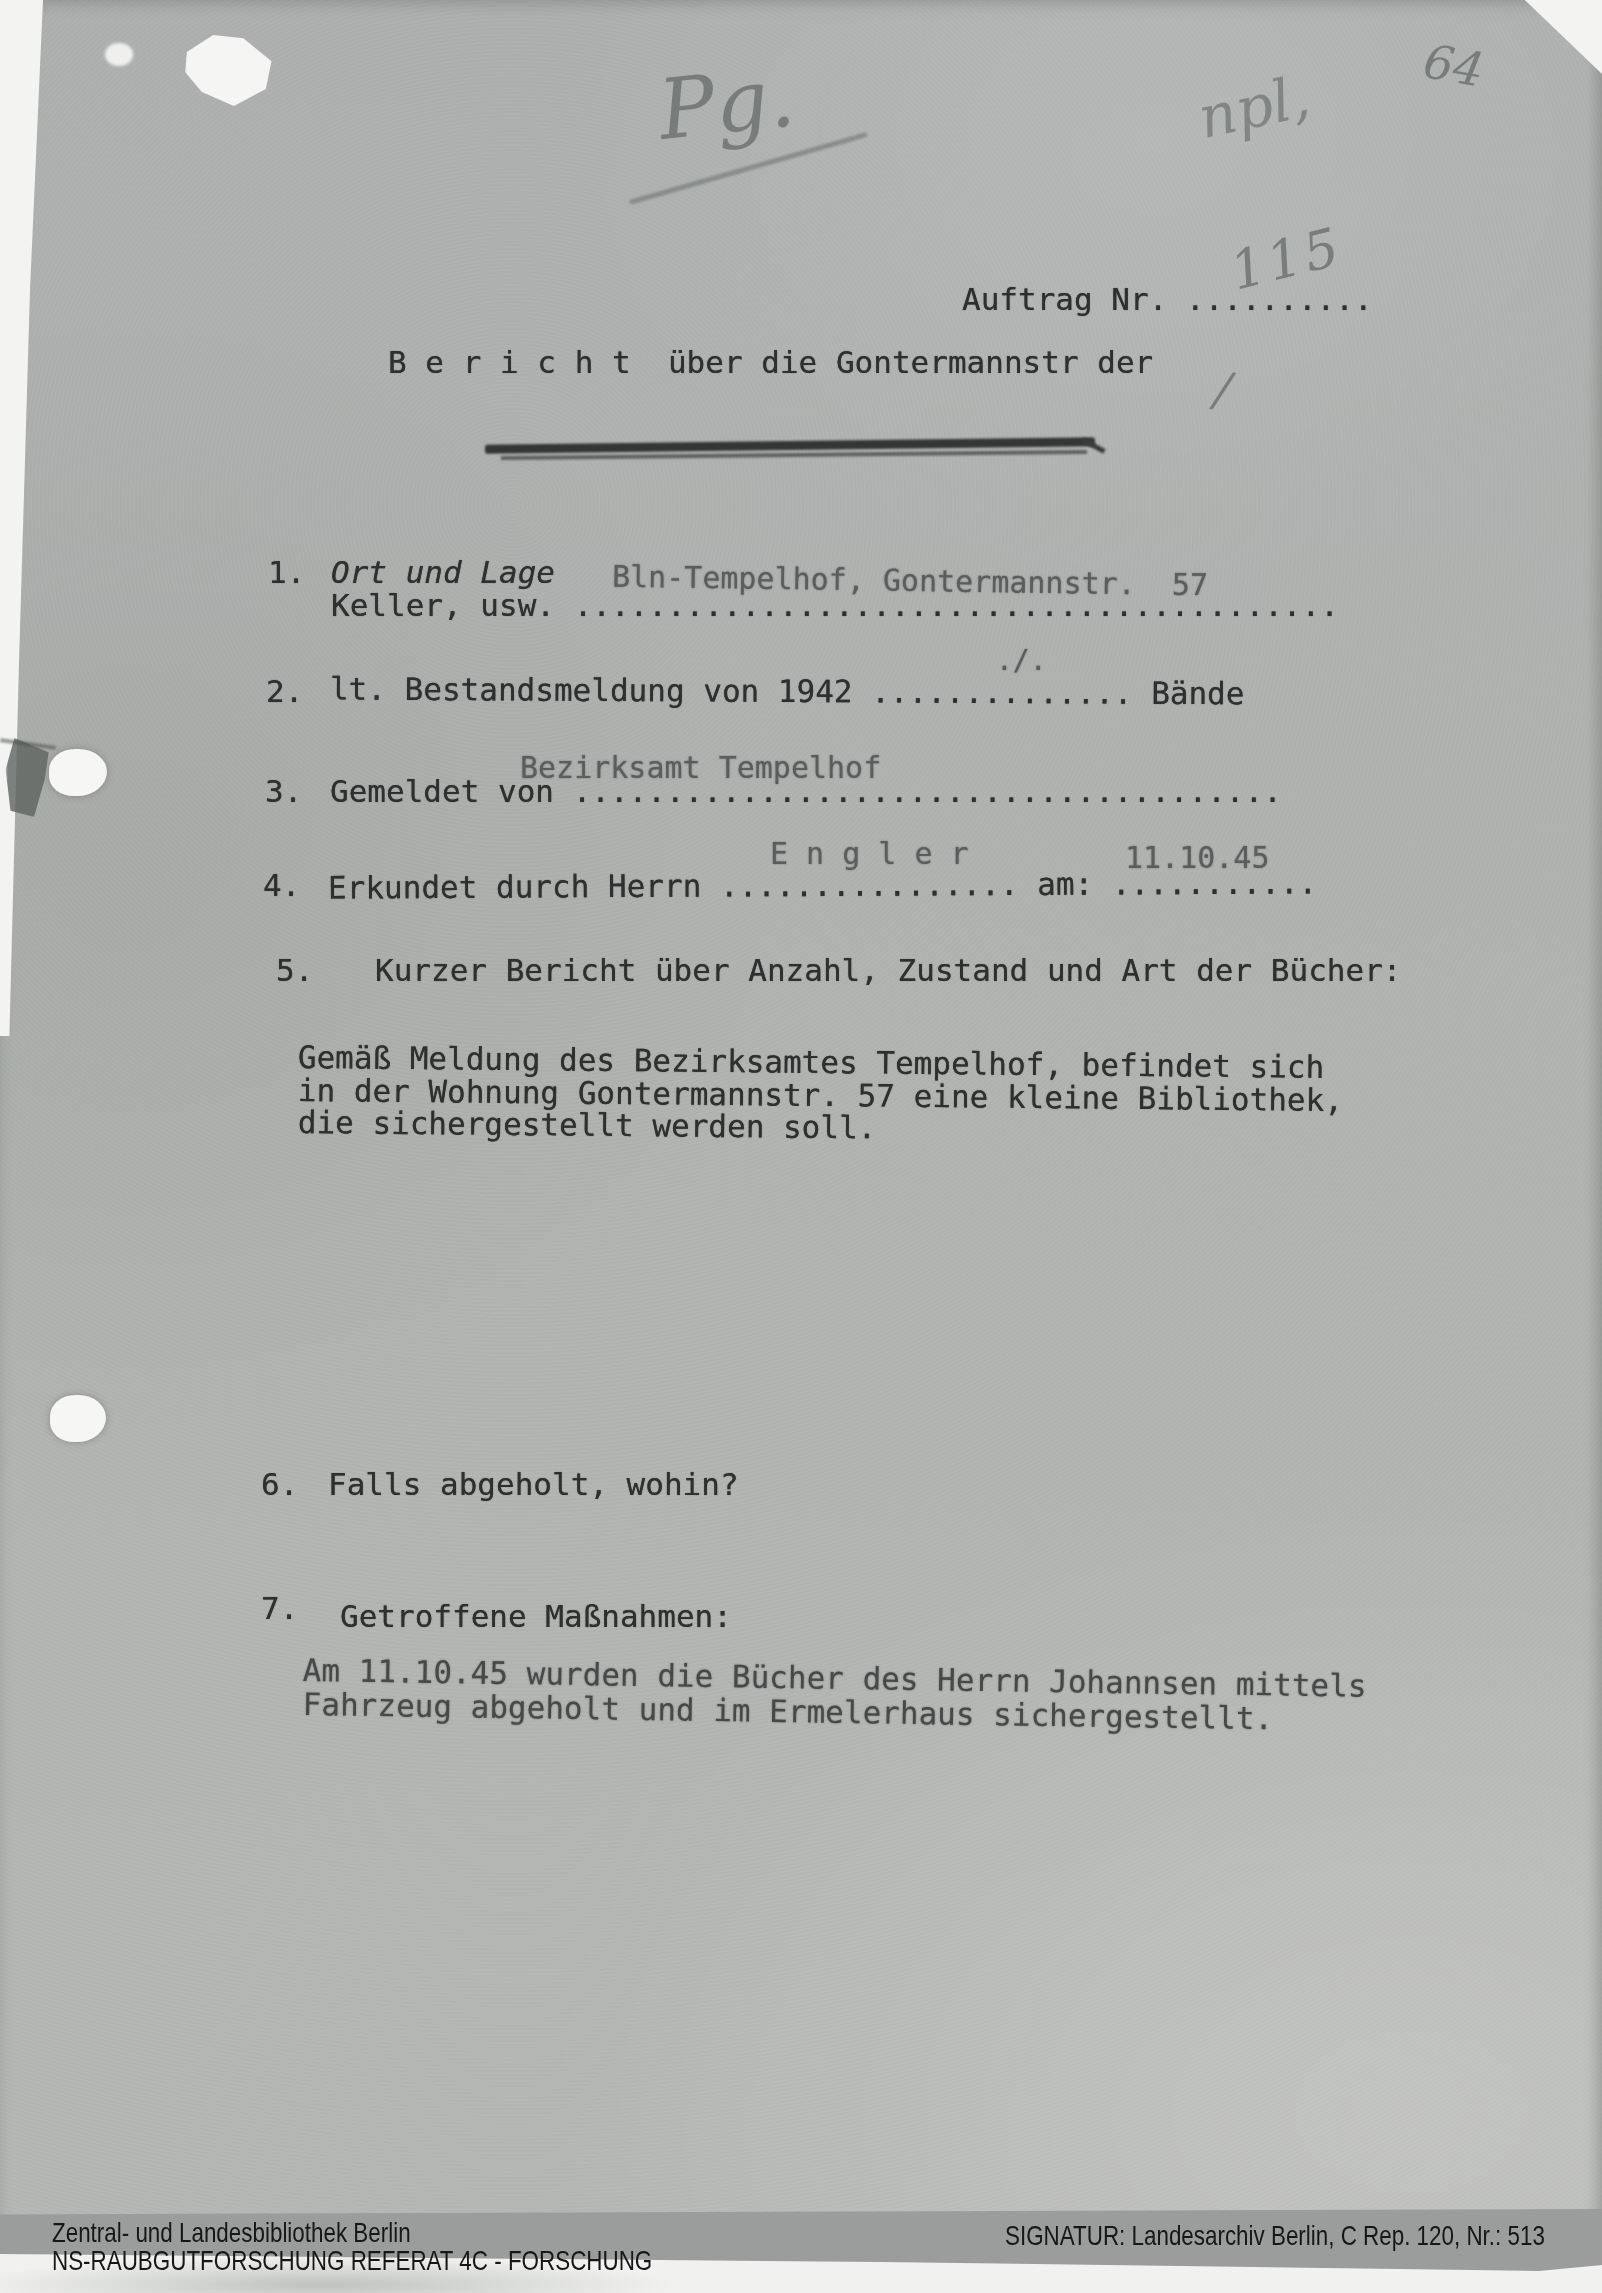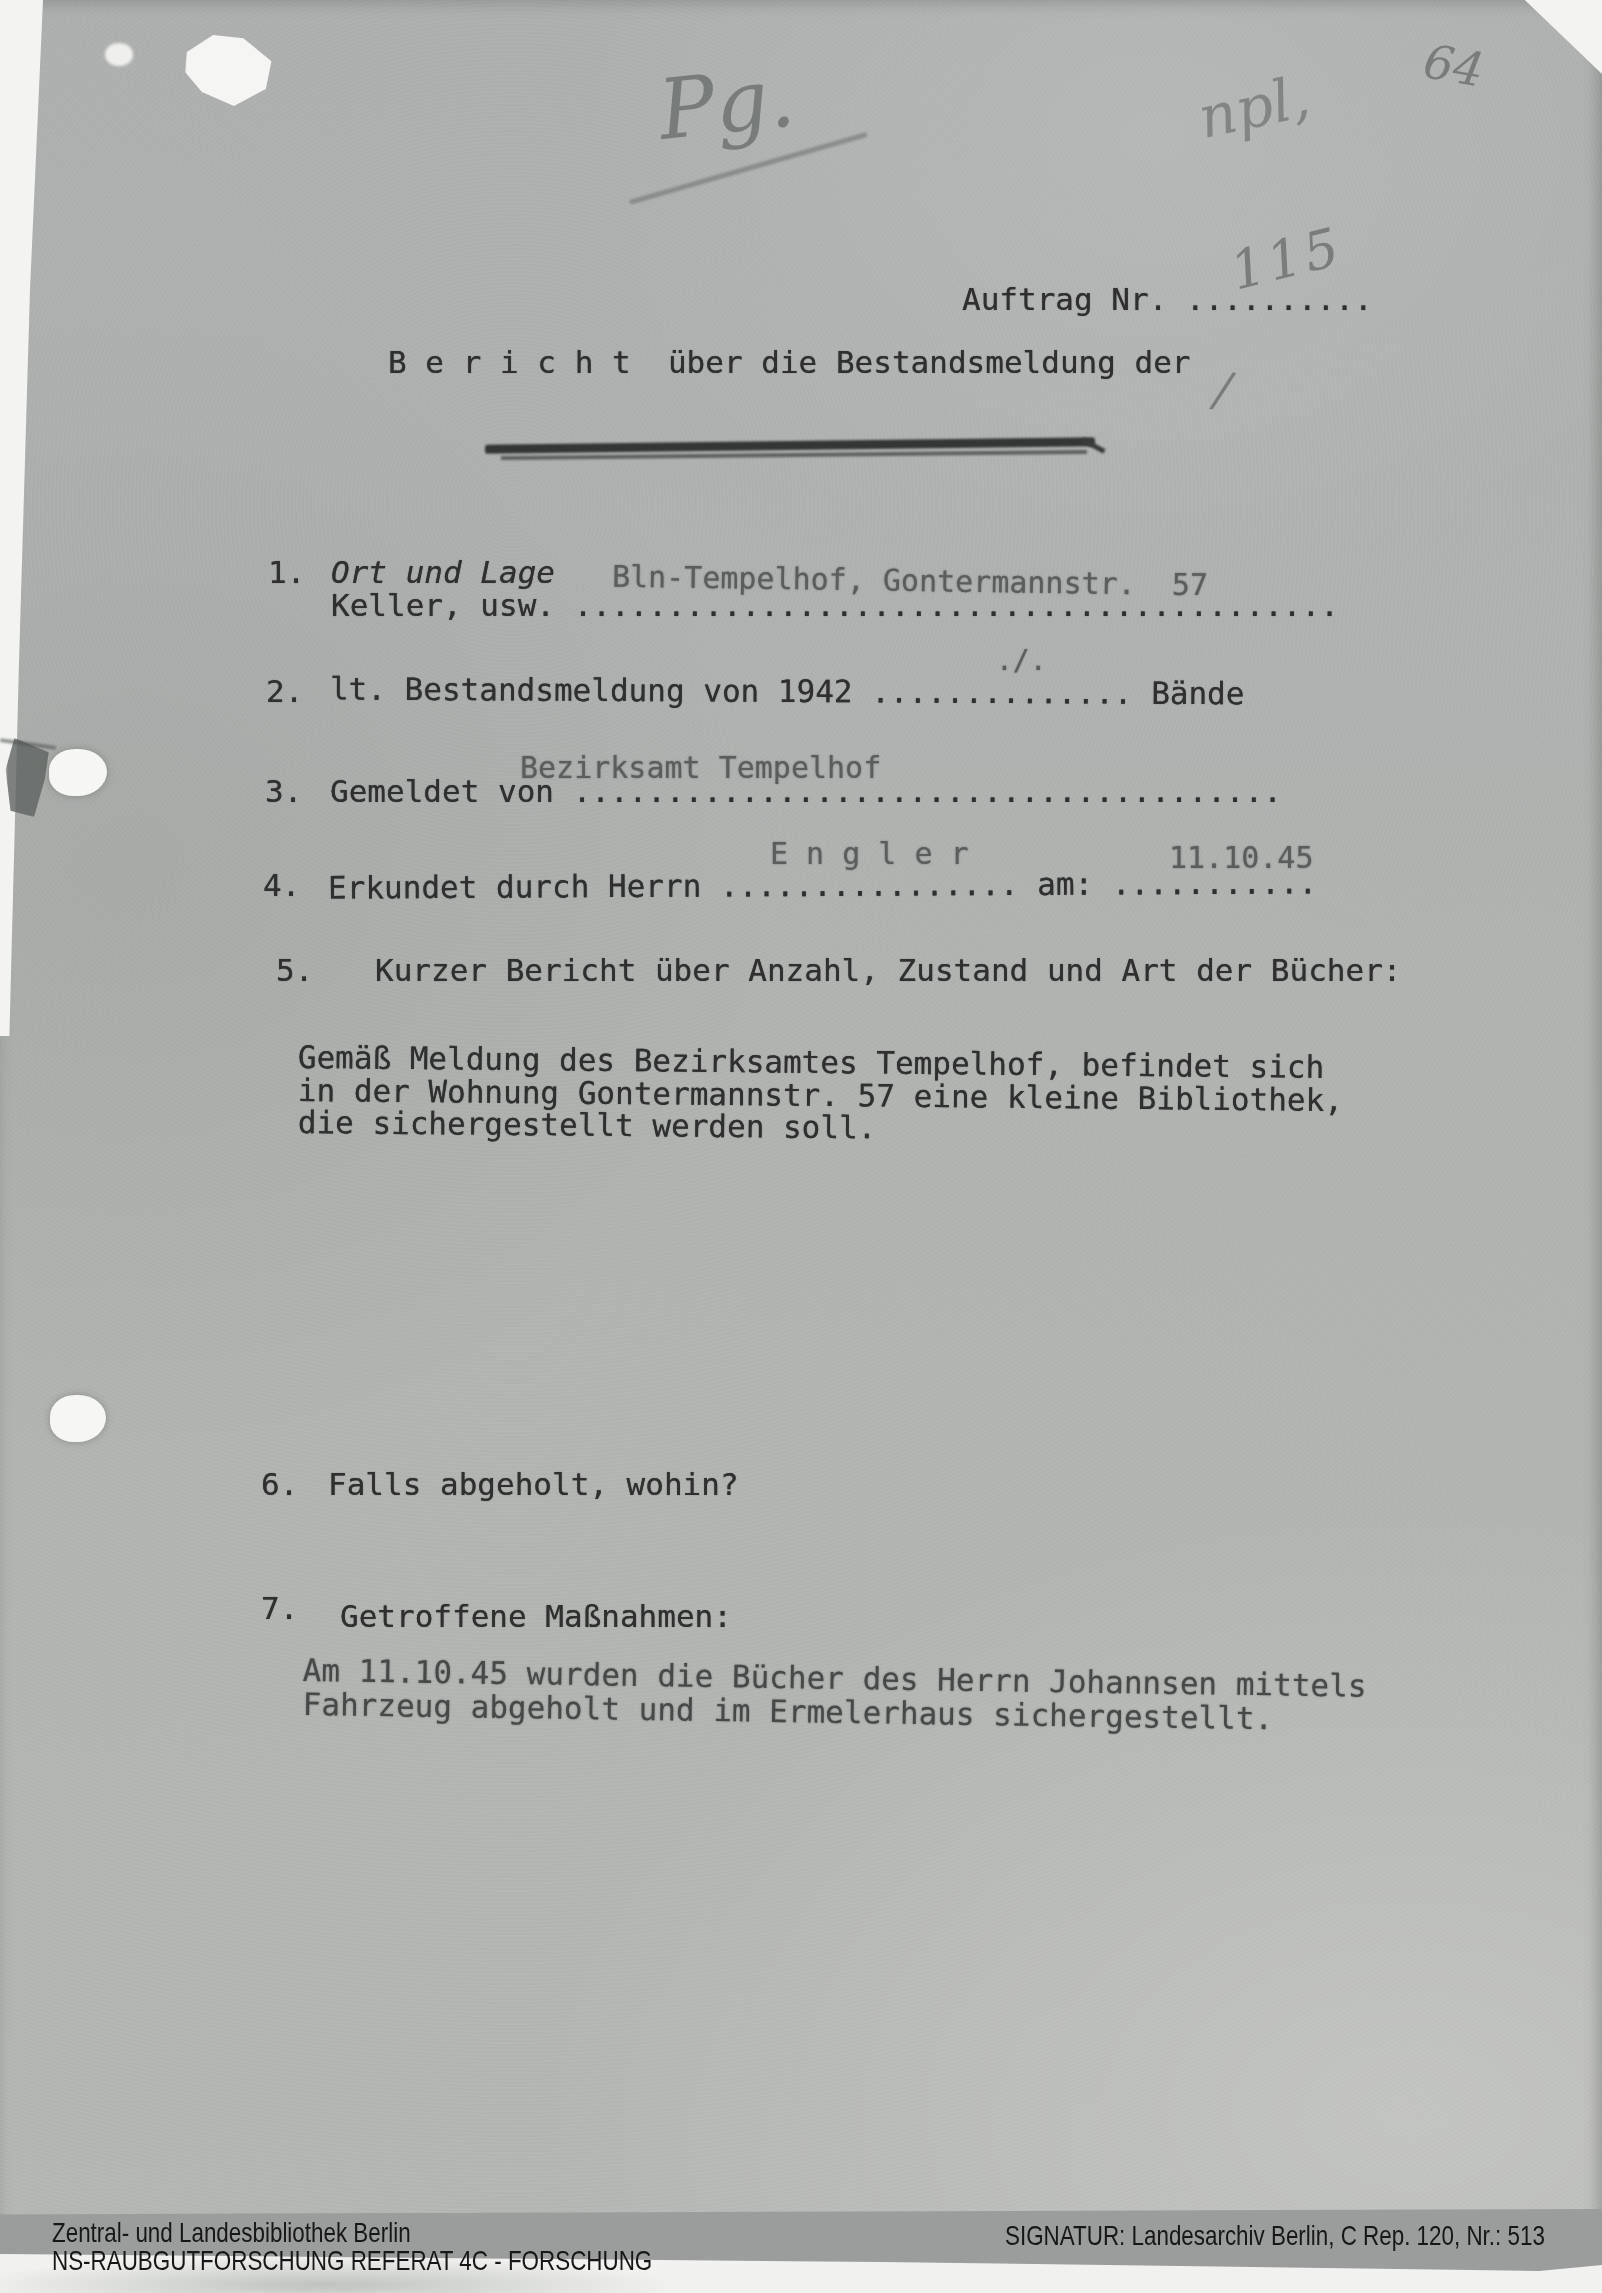--- a/index.html
+++ b/index.html
@@ -72,42 +72,42 @@
   <div id="hole2" class="hole"></div>
 
   <div class="pencil" style="left:659px;top:55px;font-size:83px;transform:rotate(-6deg);">Pg.</div>
   <div class="pline" style="left:629px;top:200px;width:247px;height:4.7px;transform:rotate(-16deg);transform-origin:left top;"></div>
   <div class="pencil" style="left:1198px;top:73px;font-size:58px;transform:rotate(-12deg);opacity:.85;">npl,</div>
   <div class="pencil" style="left:1424px;top:38px;font-size:47px;transform:rotate(10deg);">64</div>
   <div class="pencil" style="left:1215px;top:362px;font-size:47px;transform:rotate(6deg);">/</div>
   <div class="pencil" style="left:1230px;top:228px;font-size:53px;transform:rotate(-14deg);letter-spacing:3.8px;">115</div>
 
   <div class="typed" style="left:962px;top:282px;text-align:right;">Auftrag Nr. ..........</div>
-  <div class="typed" style="left:388px;top:345px;">B e r i c h t  über die Bestandsmeldung der</div>
+  <div class="typed" style="left:388px;top:345px;">B e r i c h t  über die Gontermannstr der</div>
   <div class="rule-main"></div>
   <div class="rule-sub"></div>
   <div class="rule-hook"></div>
 
   <div class="typed" style="left:268px;top:555px;">1.</div>
   <div class="typed" style="left:331px;top:555px;font-style:italic;">Ort und Lage</div>
   <div class="answer" style="left:612px;top:563px;transform:rotate(.8deg);">Bln-Tempelhof, Gontermannstr.  57</div>
   <div class="typed" style="left:331px;top:588px;">Keller, usw. .........................................</div>
 
   <div class="typed" style="left:266px;top:674px;">2.</div>
   <div class="typed" style="left:330px;top:674px;transform:rotate(.3deg);">lt. Bestandsmeldung von 1942 .............. Bände</div>
   <div class="answer" style="left:996px;top:644px;font-size:28px;">./.</div>
 
   <div class="typed" style="left:265px;top:774px;">3.</div>
   <div class="typed" style="left:330px;top:774px;">Gemeldet von ......................................</div>
   <div class="answer" style="left:520px;top:750px;">Bezirksamt Tempelhof</div>
 
   <div class="typed" style="left:263px;top:868px;">4.</div>
   <div class="typed" style="left:328px;top:868px;transform:rotate(-.3deg);">Erkundet durch Herrn ................ am: ...........</div>
   <div class="answer" style="left:770px;top:836px;">E n g l e r</div>
-  <div class="answer" style="left:1125px;top:840px;margin-left:44px;">11.10.45</div>
+  <div class="answer" style="left:1125px;top:840px;">11.10.45</div>
 
   <div class="typed" style="left:276px;top:953px;">5.</div>
   <div class="typed" style="left:375px;top:953px;">Kurzer Bericht über Anzahl, Zustand und Art der Bücher:</div>
   <div class="typed" style="left:298px;top:1040px;transform:rotate(.55deg);transform-origin:left top;">Gemäß Meldung des Bezirksamtes Tempelhof, befindet sich</div>
   <div class="typed" style="left:298px;top:1073px;transform:rotate(.55deg);transform-origin:left top;">in der Wohnung Gontermannstr. 57 eine kleine Bibliothek,</div>
   <div class="typed" style="left:298px;top:1105px;transform:rotate(.55deg);transform-origin:left top;">die sichergestellt werden soll.</div>
 
   <div class="typed" style="left:261px;top:1467px;">6.</div>
   <div class="typed" style="left:328px;top:1467px;">Falls abgeholt, wohin?</div>
 

